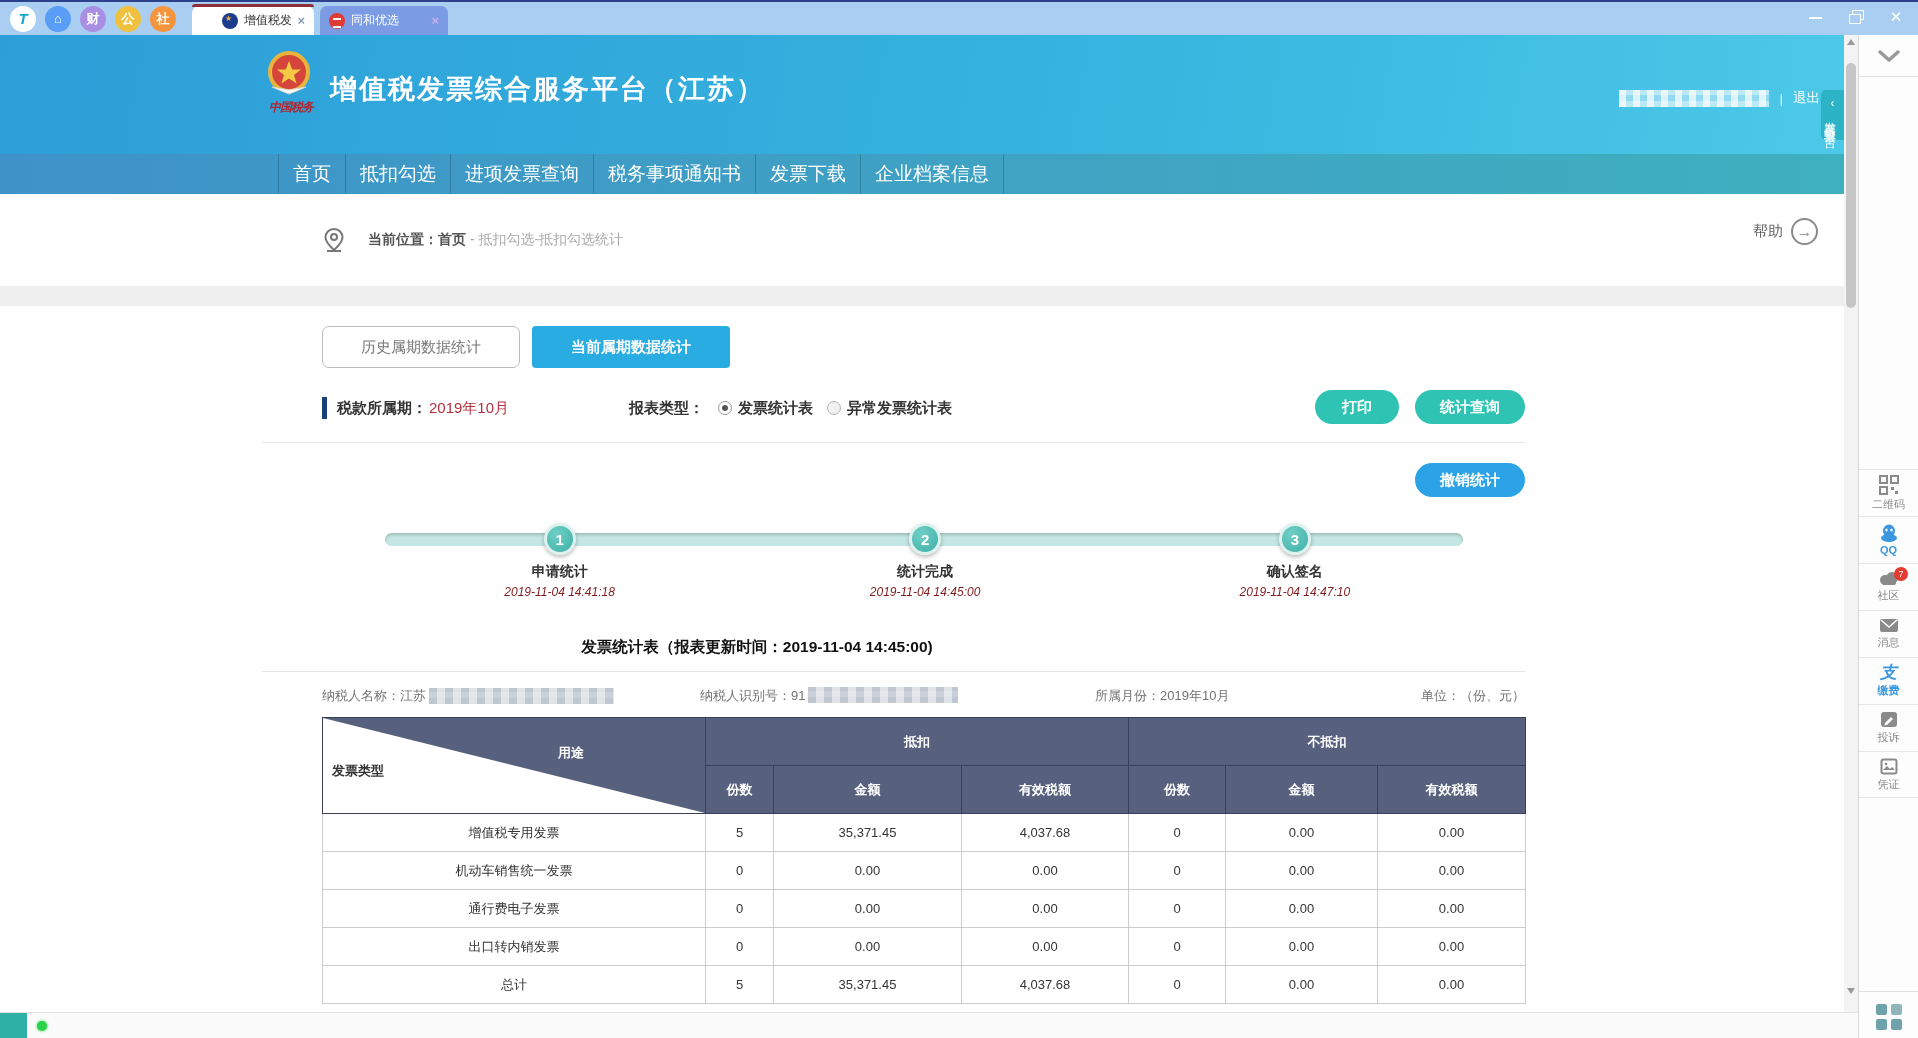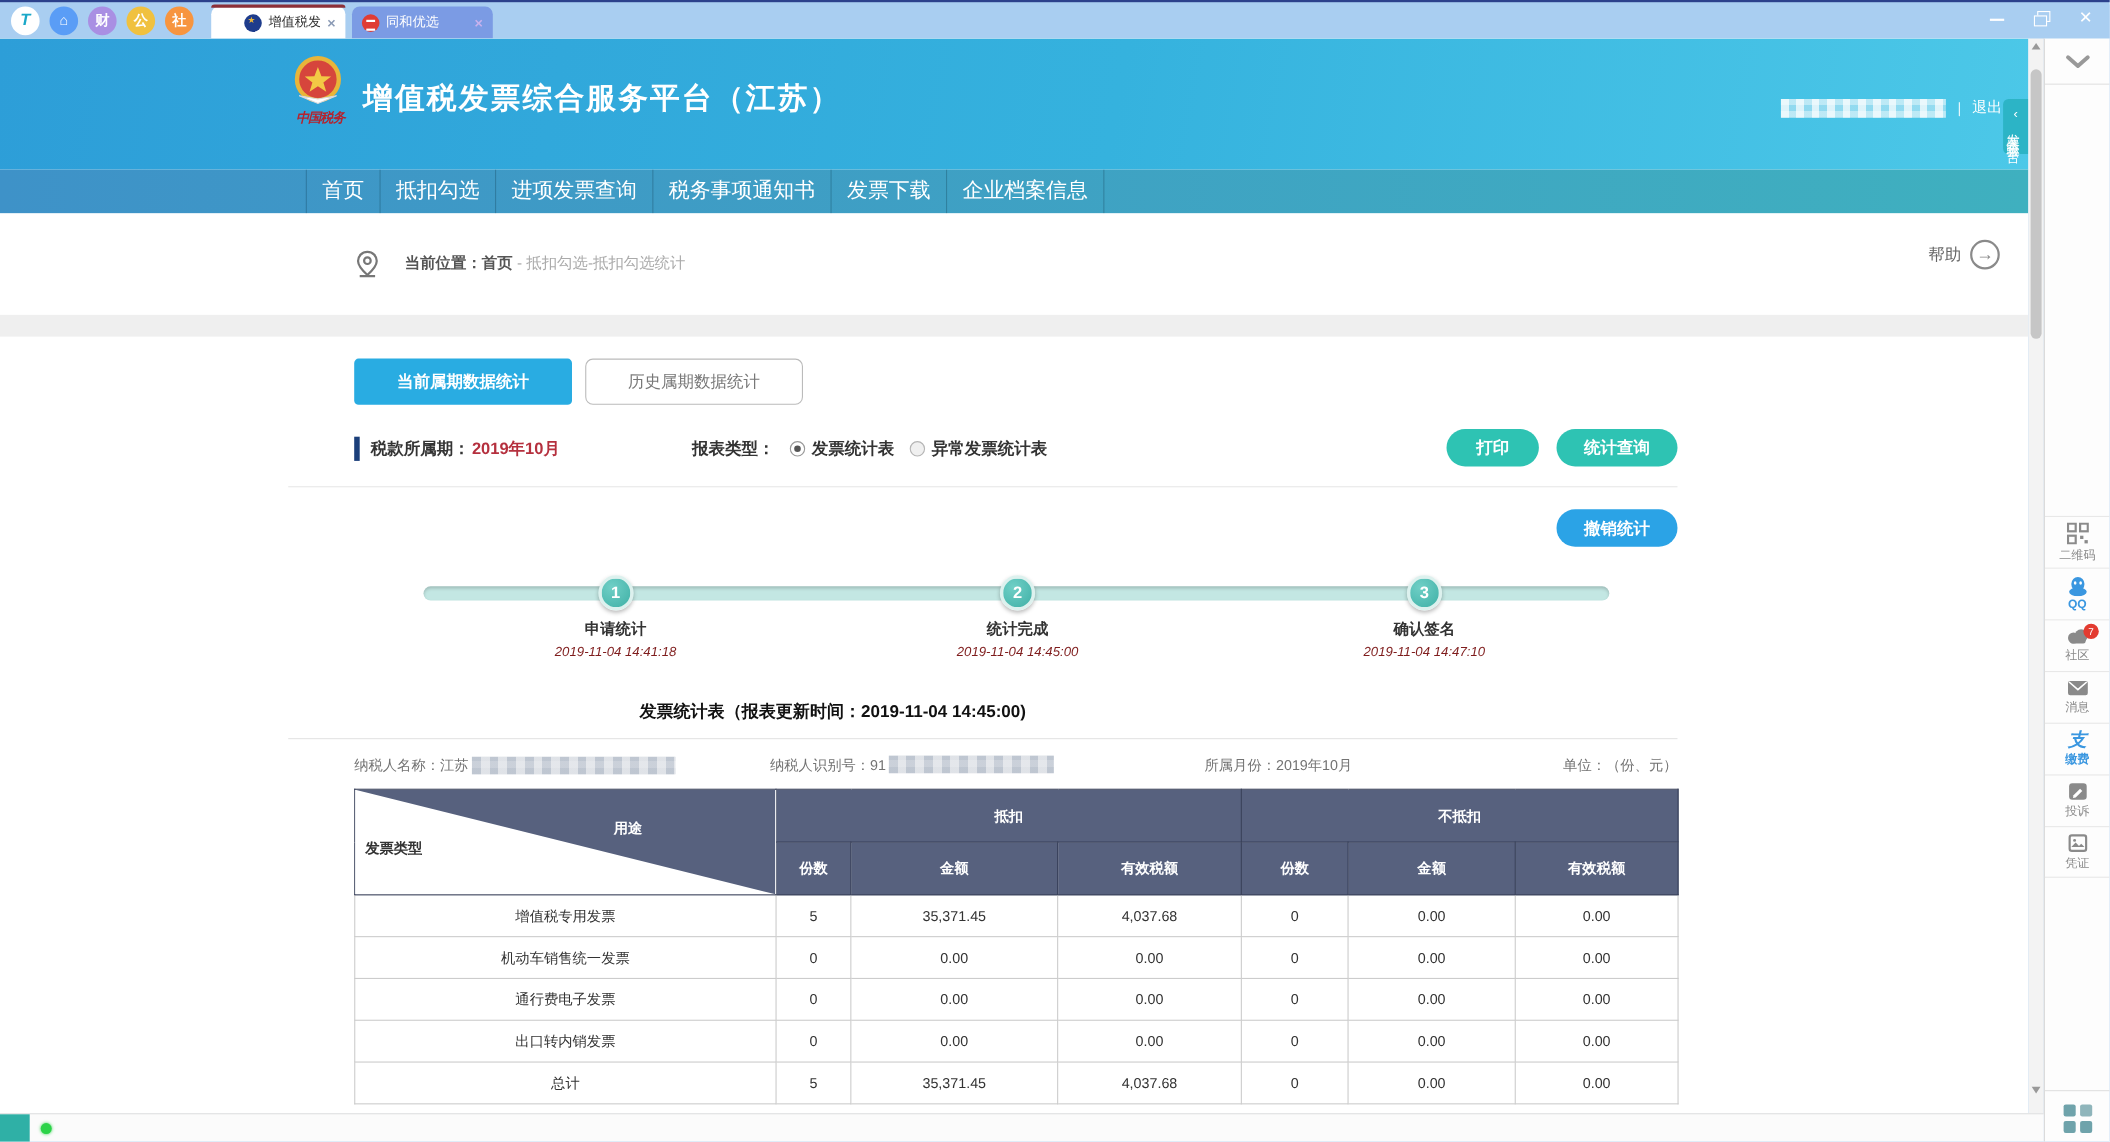--- a/index.html
+++ b/index.html
@@ -70,21 +70,21 @@
   
   .period-tabs { display:flex; gap:12px; margin:20px 0 0 60px; }
   .ptab { height:42px; min-width:198px; display:flex; align-items:center; justify-content:center; font-size:15px; cursor:pointer; padding:0 18px; }
   .ptab.active { background:#29ace2; color:#fff; font-weight:bold; border-radius:4px; }
   .ptab.inactive { background:#fff; color:#777; border:1px solid #bbb; border-radius:7px; }
 
   
   .filter-row { display:flex; align-items:center; margin:22px 0 0 60px; height:36px; position:relative; }
   .navy-bar { width:5px; height:22px; background:#1b3f7a; margin-right:10px; }
   .f-label { font-size:15px; font-weight:bold; color:#333; }
-  .f-period { font-size:15px; font-weight:bold; color:#b5303e; margin-left:2px; }
+  .f-period { font-size:15px; font-weight:normal; color:#b5303e; margin-left:2px; }
   .f-type { margin-left:120px; }
   .radio-opt { display:flex; align-items:center; margin-left:14px; cursor:pointer; }
   .radio { width:14px; height:14px; border-radius:50%; border:1px solid #999; background:#fff; position:relative; flex:0 0 auto; }
   .radio.sel::after { content:""; position:absolute; left:3px; top:3px; width:6px; height:6px; border-radius:50%; background:#555; }
   .radio.unsel { background:#f0f0f0; border-color:#b5b5b5; }
   .radio-label { font-size:15px; font-weight:bold; color:#333; margin-left:6px; }
   .filter-buttons { position:absolute; right:0; top:0; display:flex; gap:16px;justify-content:space-between; }
   .pill { height:34px; border-radius:17px; color:#fff; font-size:15px; font-weight:bold; display:flex; align-items:center; justify-content:center; cursor:pointer; border:none; }
   .pill.teal { background:#2ec3b3; }
   .pill.blue { background:#2ba3e6; }
@@ -226,22 +226,22 @@
       <div class="help-area">
         <span class="help-label">帮助</span>
         <span class="help-circle">→</span>
       </div>
     </div>
     <div class="gray-strip"></div>
 
     <div class="container">
 
       <div class="period-tabs">
+        <div class="ptab inactive">历史属期数据统计</div>
         <div class="ptab active">当前属期数据统计</div>
-        <div class="ptab inactive">历史属期数据统计</div>
       </div>
 
       <div class="filter-row">
         <div class="navy-bar"></div>
         <span class="f-label">税款所属期：</span>
         <span class="f-period">2019年10月</span>
         <span class="f-label f-type">报表类型：</span>
         <span class="radio-opt">
           <span class="radio sel"></span>
           <span class="radio-label">发票统计表</span>

